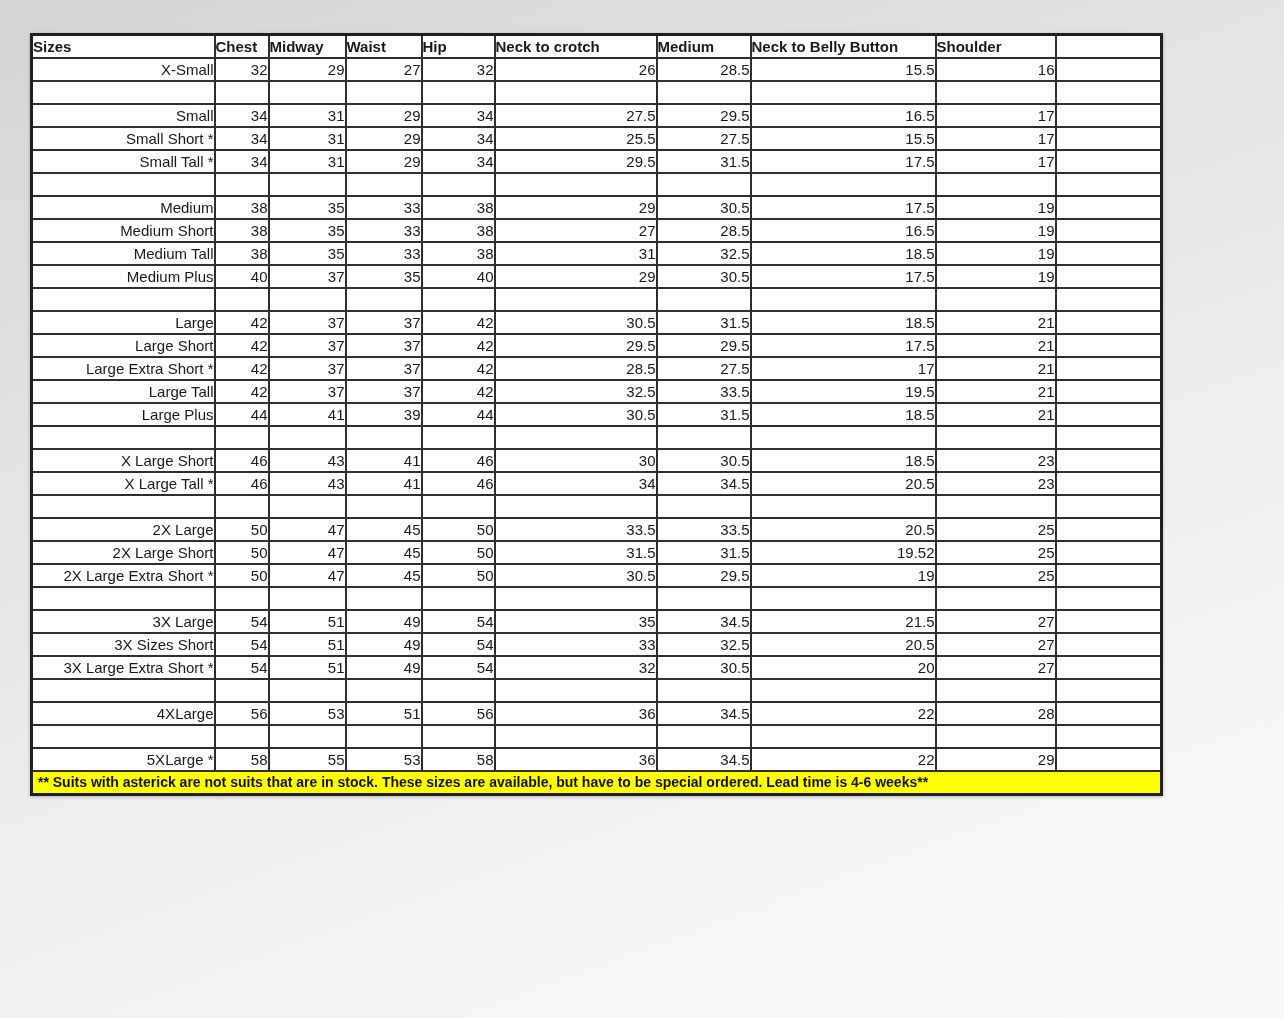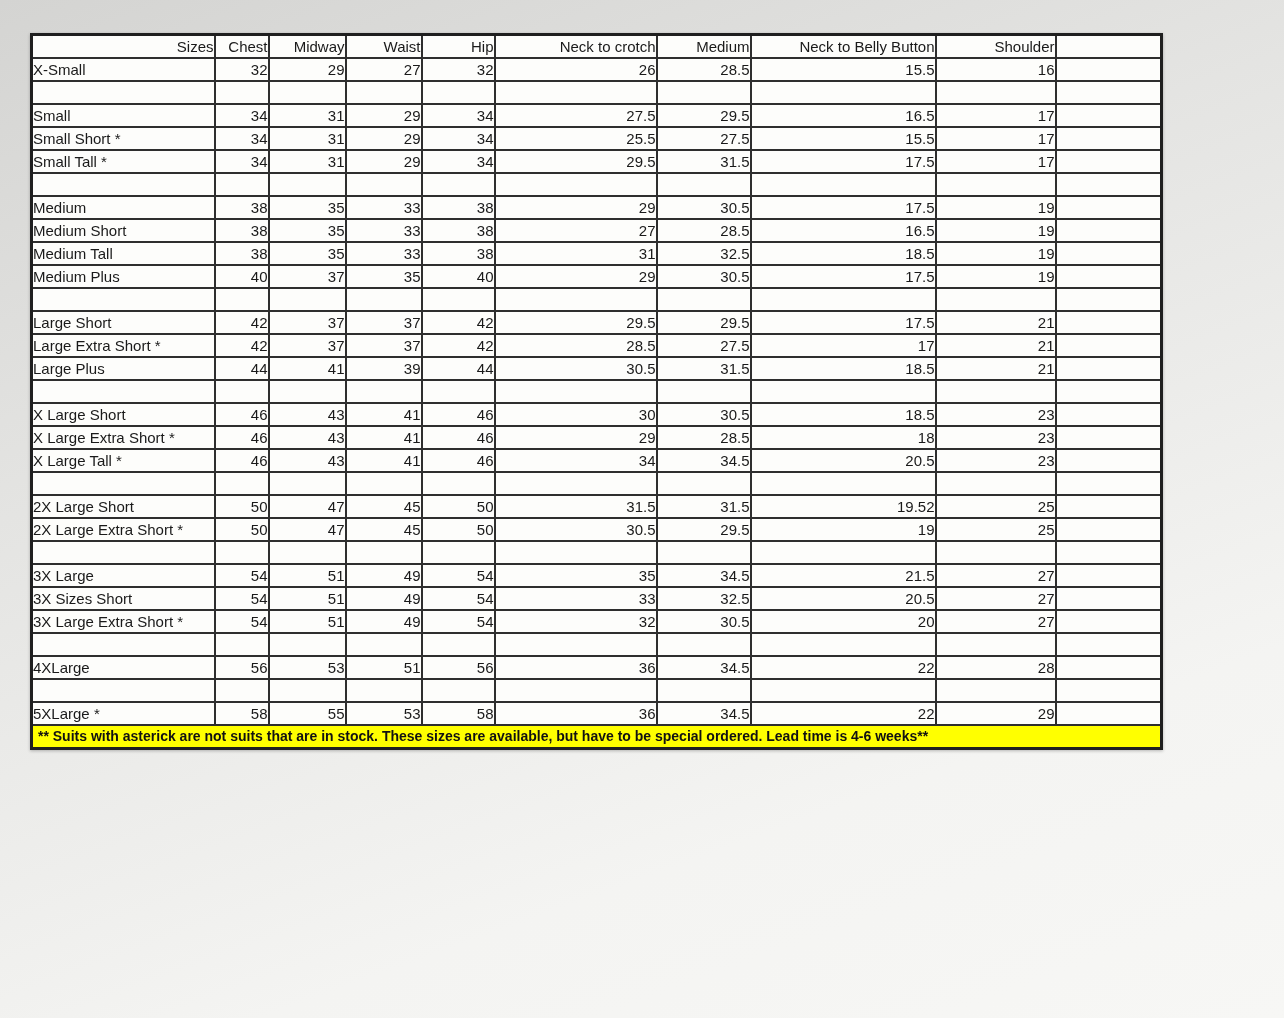--- a/index.html
+++ b/index.html
@@ -30,25 +30,25 @@
     border: 2px solid #2e2e2e;
     height: 21px;
     padding: 0;
     font-size: 15px;
     line-height: 21px;
     color: #1a1a1a;
     white-space: nowrap;
     overflow: hidden;
   }
   table.size-chart th {
+    text-align: left;
+    font-weight: 700;
+  }
+  td.size-label {
     text-align: right;
-    font-weight: 400;
-  }
-  td.size-label {
-    text-align: left;
     padding-left: 5px;
   }
   td.num {
     text-align: right;
     padding-right: 7px;
   }
   tfoot td.footer-note {
     background: #ffff00;
     font-weight: 700;
     font-size: 14px;
@@ -215,40 +215,64 @@
           <td></td>
           <td></td>
           <td></td>
           <td></td>
           <td></td>
           <td></td>
           <td></td>
           <td></td>
         </tr>
         <tr>
+          <td class="size-label">Large</td>
+          <td class="num">42</td>
+          <td class="num">37</td>
+          <td class="num">37</td>
+          <td class="num">42</td>
+          <td class="num">30.5</td>
+          <td class="num">31.5</td>
+          <td class="num">18.5</td>
+          <td class="num">21</td>
+          <td></td>
+        </tr>
+        <tr>
           <td class="size-label">Large Short</td>
           <td class="num">42</td>
           <td class="num">37</td>
           <td class="num">37</td>
           <td class="num">42</td>
           <td class="num">29.5</td>
           <td class="num">29.5</td>
           <td class="num">17.5</td>
           <td class="num">21</td>
           <td></td>
         </tr>
         <tr>
           <td class="size-label">Large Extra Short *</td>
           <td class="num">42</td>
           <td class="num">37</td>
           <td class="num">37</td>
           <td class="num">42</td>
           <td class="num">28.5</td>
           <td class="num">27.5</td>
           <td class="num">17</td>
+          <td class="num">21</td>
+          <td></td>
+        </tr>
+        <tr>
+          <td class="size-label">Large Tall</td>
+          <td class="num">42</td>
+          <td class="num">37</td>
+          <td class="num">37</td>
+          <td class="num">42</td>
+          <td class="num">32.5</td>
+          <td class="num">33.5</td>
+          <td class="num">19.5</td>
           <td class="num">21</td>
           <td></td>
         </tr>
         <tr>
           <td class="size-label">Large Plus</td>
           <td class="num">44</td>
           <td class="num">41</td>
           <td class="num">39</td>
           <td class="num">44</td>
           <td class="num">30.5</td>
@@ -275,32 +299,20 @@
           <td class="num">43</td>
           <td class="num">41</td>
           <td class="num">46</td>
           <td class="num">30</td>
           <td class="num">30.5</td>
           <td class="num">18.5</td>
           <td class="num">23</td>
           <td></td>
         </tr>
         <tr>
-          <td class="size-label">X Large Extra Short *</td>
-          <td class="num">46</td>
-          <td class="num">43</td>
-          <td class="num">41</td>
-          <td class="num">46</td>
-          <td class="num">29</td>
-          <td class="num">28.5</td>
-          <td class="num">18</td>
-          <td class="num">23</td>
-          <td></td>
-        </tr>
-        <tr>
           <td class="size-label">X Large Tall *</td>
           <td class="num">46</td>
           <td class="num">43</td>
           <td class="num">41</td>
           <td class="num">46</td>
           <td class="num">34</td>
           <td class="num">34.5</td>
           <td class="num">20.5</td>
           <td class="num">23</td>
           <td></td>
@@ -308,20 +320,32 @@
         <tr>
           <td></td>
           <td></td>
           <td></td>
           <td></td>
           <td></td>
           <td></td>
           <td></td>
           <td></td>
           <td></td>
+          <td></td>
+        </tr>
+        <tr>
+          <td class="size-label">2X Large</td>
+          <td class="num">50</td>
+          <td class="num">47</td>
+          <td class="num">45</td>
+          <td class="num">50</td>
+          <td class="num">33.5</td>
+          <td class="num">33.5</td>
+          <td class="num">20.5</td>
+          <td class="num">25</td>
           <td></td>
         </tr>
         <tr>
           <td class="size-label">2X Large Short</td>
           <td class="num">50</td>
           <td class="num">47</td>
           <td class="num">45</td>
           <td class="num">50</td>
           <td class="num">31.5</td>
           <td class="num">31.5</td>

